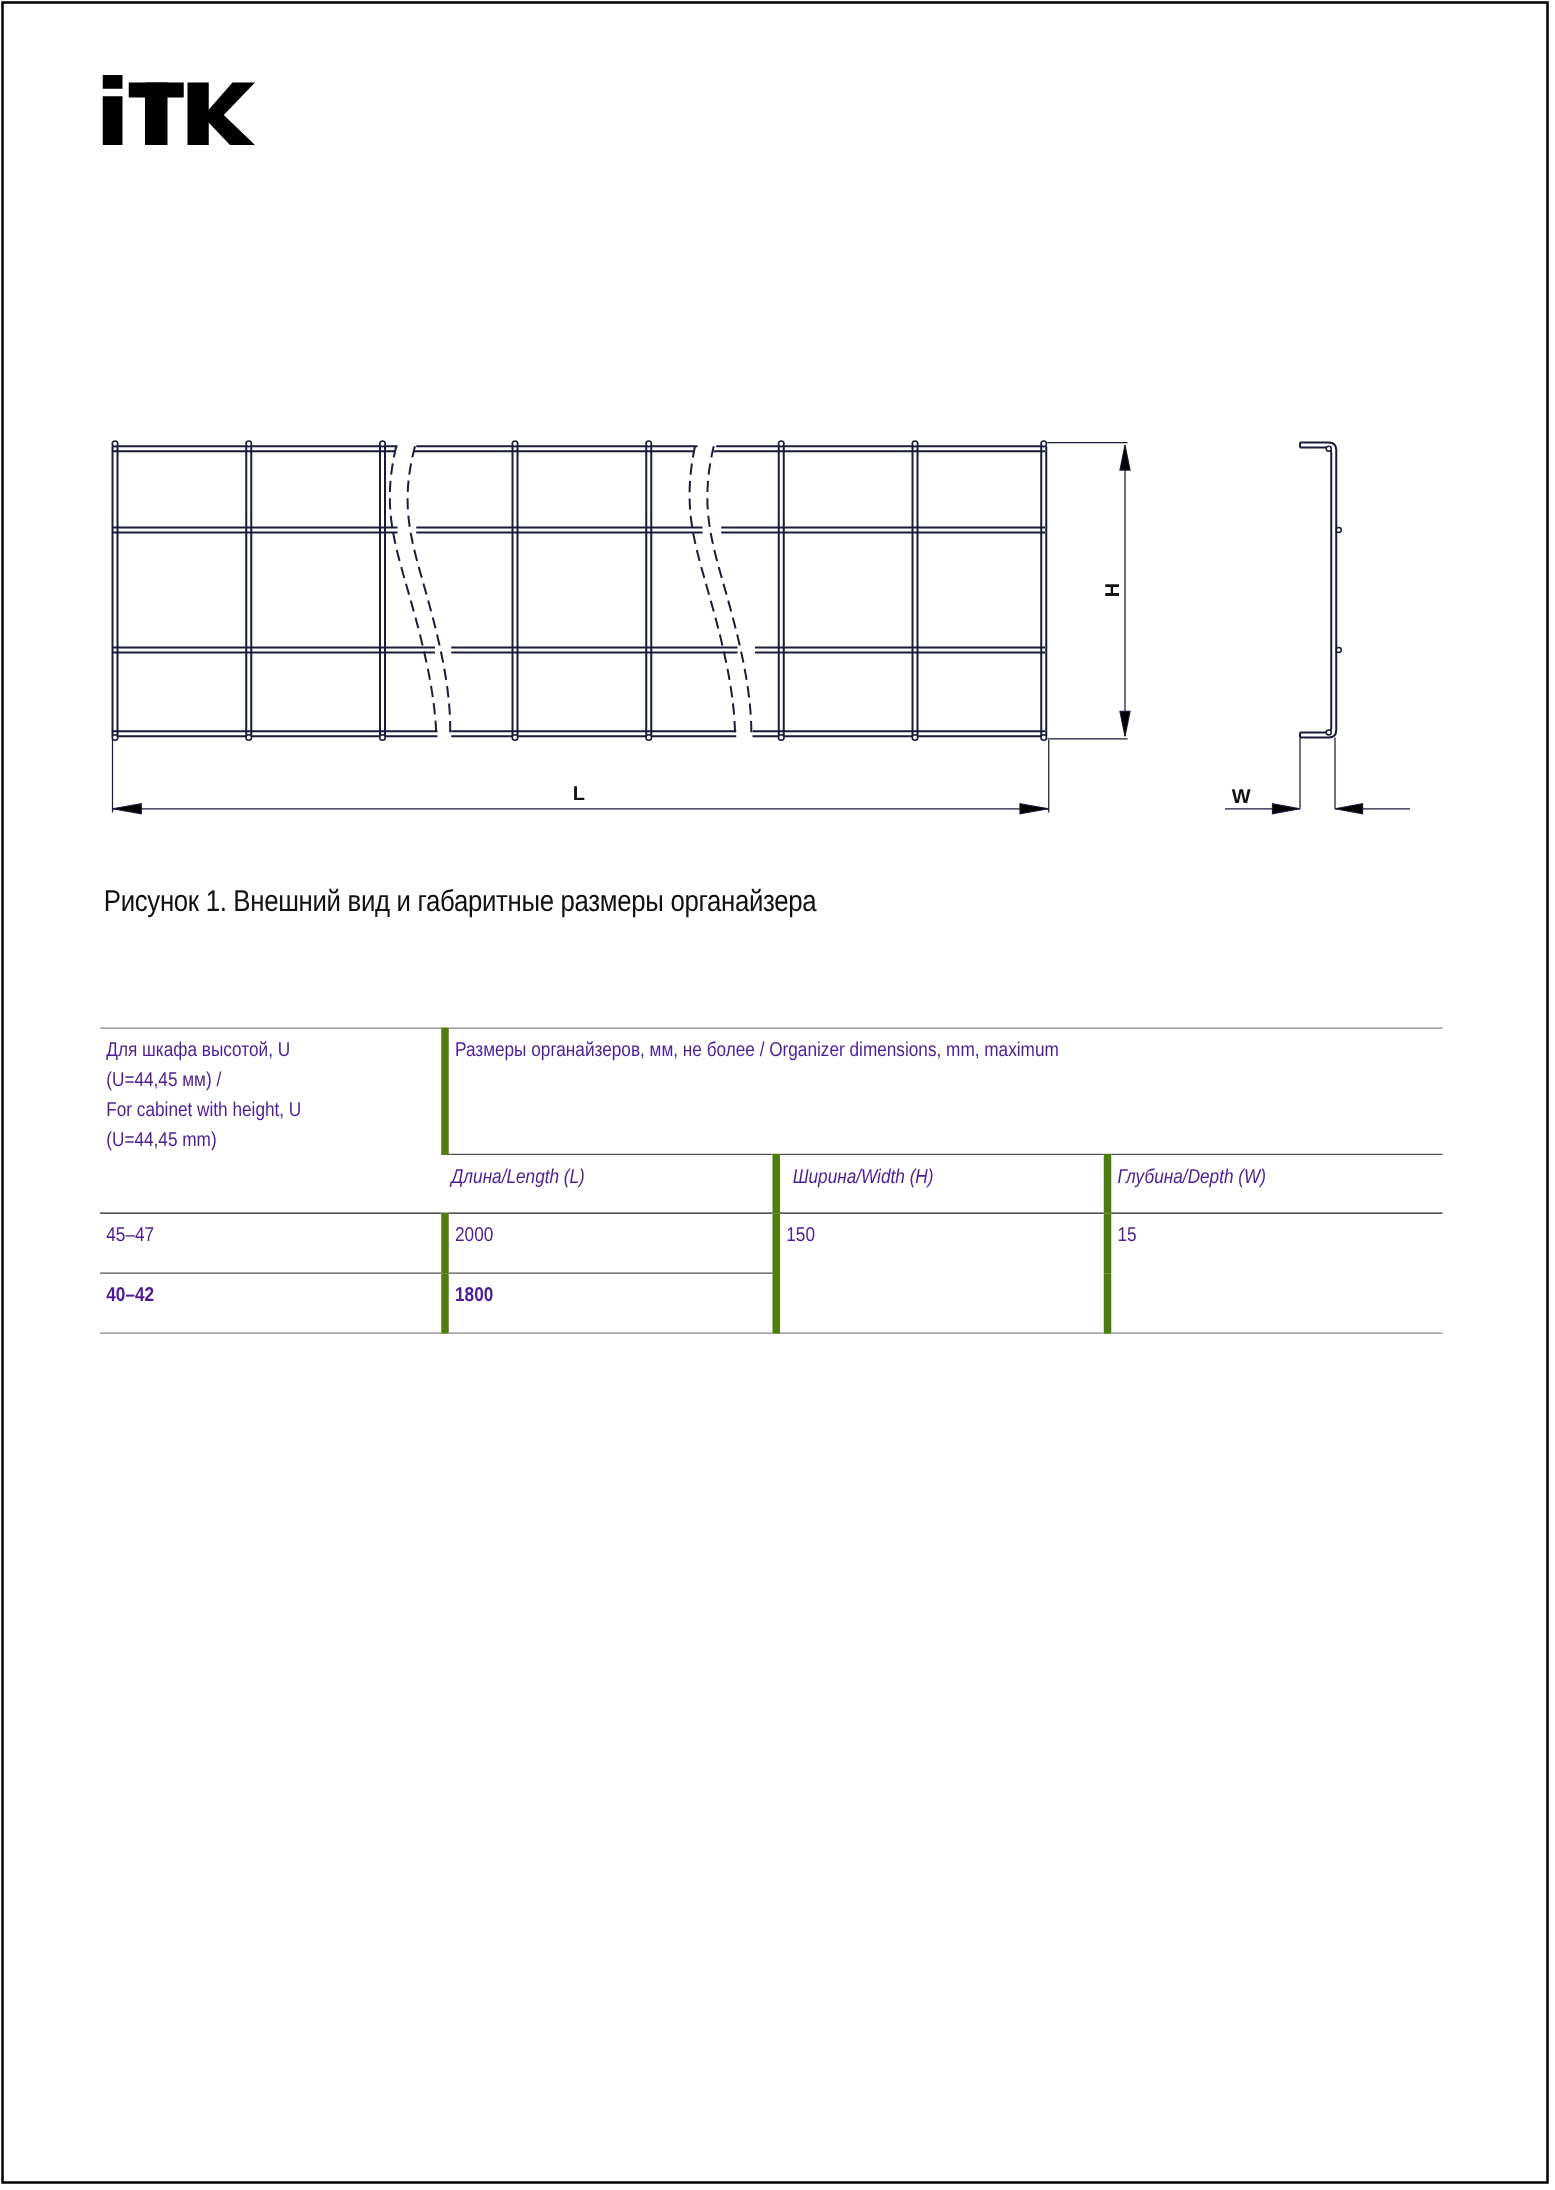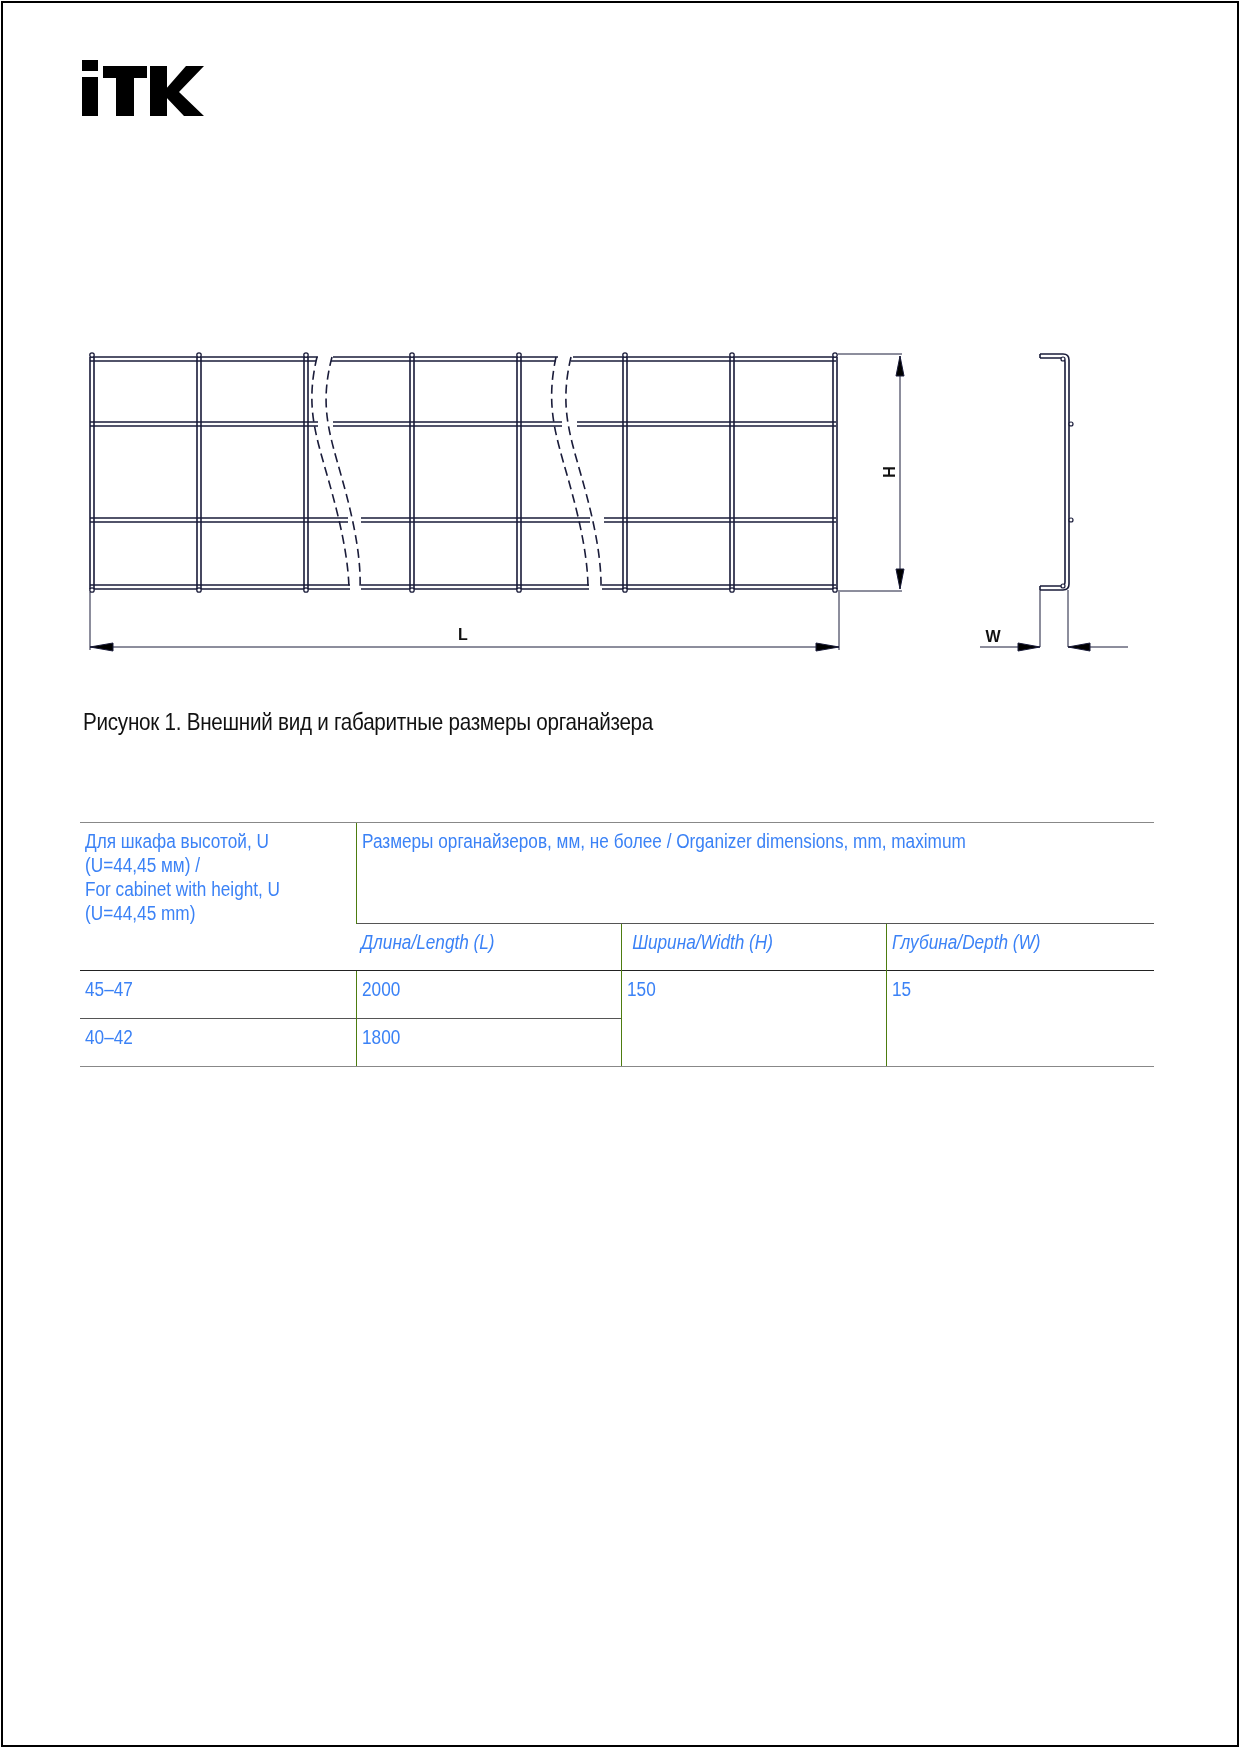--- a/index.html
+++ b/index.html
@@ -6,29 +6,29 @@
   body { width: 1244px; height: 1752px; position: relative; overflow: hidden;
          font-family: "Liberation Sans", "DejaVu Sans", sans-serif; color: #111; }
   .page-border { position: absolute; left: 1px; top: 1px; width: 1238px; height: 1746px;
                  border: 2px solid #000; box-sizing: border-box; }
   .logo { position: absolute; left: 82px; top: 60px; width: 122px; height: 56px; }
   .drawing { position: absolute; left: 0; top: 330px; width: 1244px; height: 340px; }
   .caption { position: absolute; left: 83px; top: 708px; font-size: 24px; color: #111;
              letter-spacing: -0.3px; transform: scaleX(0.86); transform-origin: left top;
              white-space: nowrap; }
   table.spec { position: absolute; left: 80px; top: 822px; width: 1074px;
-               border-collapse: collapse; font-size: 20px; color: #3b82f6; }
-  table.spec td { vertical-align: top; padding: 6px 0 0 5px; border-left: 1px solid #4d7c0f;
+               border-collapse: collapse; font-size: 16px; color: #4c1d95; }
+  table.spec td { vertical-align: top; padding: 6px 0 0 5px; border-left: 6px solid #4d7c0f;
                   line-height: 24px; }
   table.spec td:first-child { border-left: none; }
   table.spec tr.top-line td { border-top: 1.5px solid #888; }
   table.spec tr.sub td.sub { border-top: 1px solid #555; font-style: italic; }
   table.spec tr.r1 td { border-top: 1.5px solid #222; text-decoration: underline; }
   table.spec tr.r2 td.rowcell { border-top: 1px solid #555; }
-  table.spec tr.r2 td { border-bottom: 1.5px solid #888; }
+  table.spec tr.r2 td { border-bottom: 1.5px solid #888; font-weight: bold; }
   .narrow { display: inline-block; transform: scaleX(0.86); transform-origin: left top; white-space: nowrap; }
 </style>
 </head>
 <body>
 
 <div class="page-border"></div>
 
 <svg class="logo" viewBox="0 0 122 56">
 
   <rect x="0" y="0" width="16" height="11" fill="#000"></rect>

